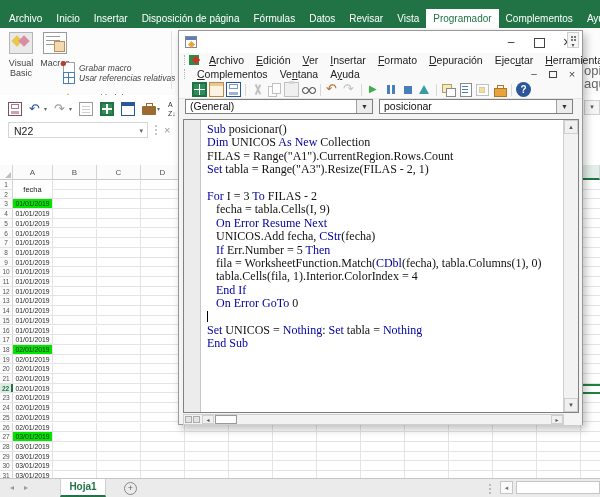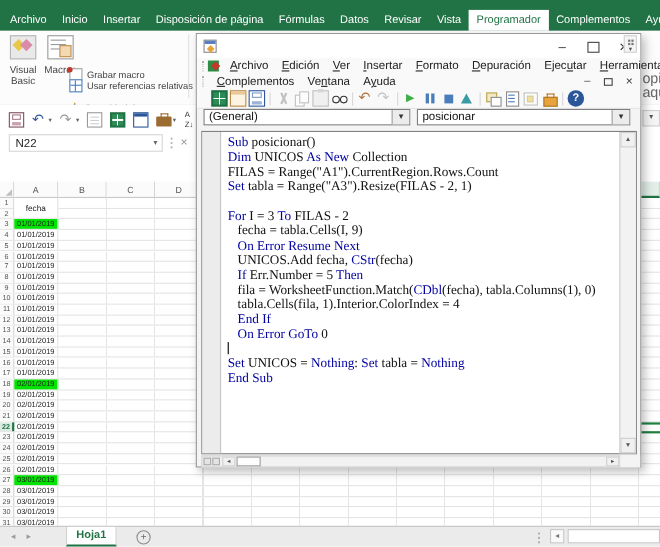--- a/index.html
+++ b/index.html
@@ -21,21 +21,21 @@
   #btn-macros{left:40px;width:30px;}
   .rb-big .bigicon{display:inline-block;width:22px;height:20px;position:relative;margin:2px auto 2px;}
   
   .ic-vb{background:#e9e9e9;border:1px solid #b5b5b5;}
   .ic-vb::before{content:"";position:absolute;left:3px;top:4px;width:8px;height:8px;background:#e8c84a;transform:rotate(45deg);}
   .ic-vb::after{content:"";position:absolute;left:10px;top:4px;width:8px;height:8px;background:#d98ba8;transform:rotate(45deg);}
   
   .ic-macros{background:#fff;border:1px solid #9a9a9a;}
   .ic-macros::before{content:"";position:absolute;left:2px;top:3px;right:6px;height:1px;background:#9a9a9a;box-shadow:0 4px 0 #9a9a9a,0 8px 0 #9a9a9a;}
   .ic-macros::after{content:"";position:absolute;right:1px;bottom:1px;width:9px;height:9px;background:#f3d9b2;border:1px solid #c09050;}
-  .rb-small{position:absolute;left:63px;height:13px;display:flex;align-items:center;white-space:nowrap;}
+  .rb-small{position:absolute;left:63px;height:13px;display:flex;align-items:center;white-space:nowrap;font-style:italic;}
   .rb-small .lbl{font-size:8.5px;color:#444;margin-left:4px;}
   .sicon{display:inline-block;width:10px;height:10px;position:relative;}
   .ic-rec{background:#fff;border:1px solid #a0a0a0;}
   .ic-rec::before{content:"";position:absolute;left:-3px;top:-2px;width:5px;height:5px;border-radius:50%;background:#c0392b;}
   .ic-rel{background:#fff;border:1px solid #4a7ebb;}
   .ic-rel::before{content:"";position:absolute;left:4px;top:0;width:1px;height:100%;background:#4a7ebb;}
   .ic-rel::after{content:"";position:absolute;top:4px;left:0;height:1px;width:100%;background:#4a7ebb;}
   .ic-warn{width:0;height:0;border-left:5px solid transparent;border-right:5px solid transparent;border-bottom:9px solid #e8b43d;background:none;}
   .ic-warn::before{content:"!";position:absolute;left:-1.5px;top:1px;font-size:7px;font-weight:bold;color:#5a3c00;}
   #grp-codigo{position:absolute;left:0;top:80px;width:170px;text-align:center;font-size:9px;color:#777;}

